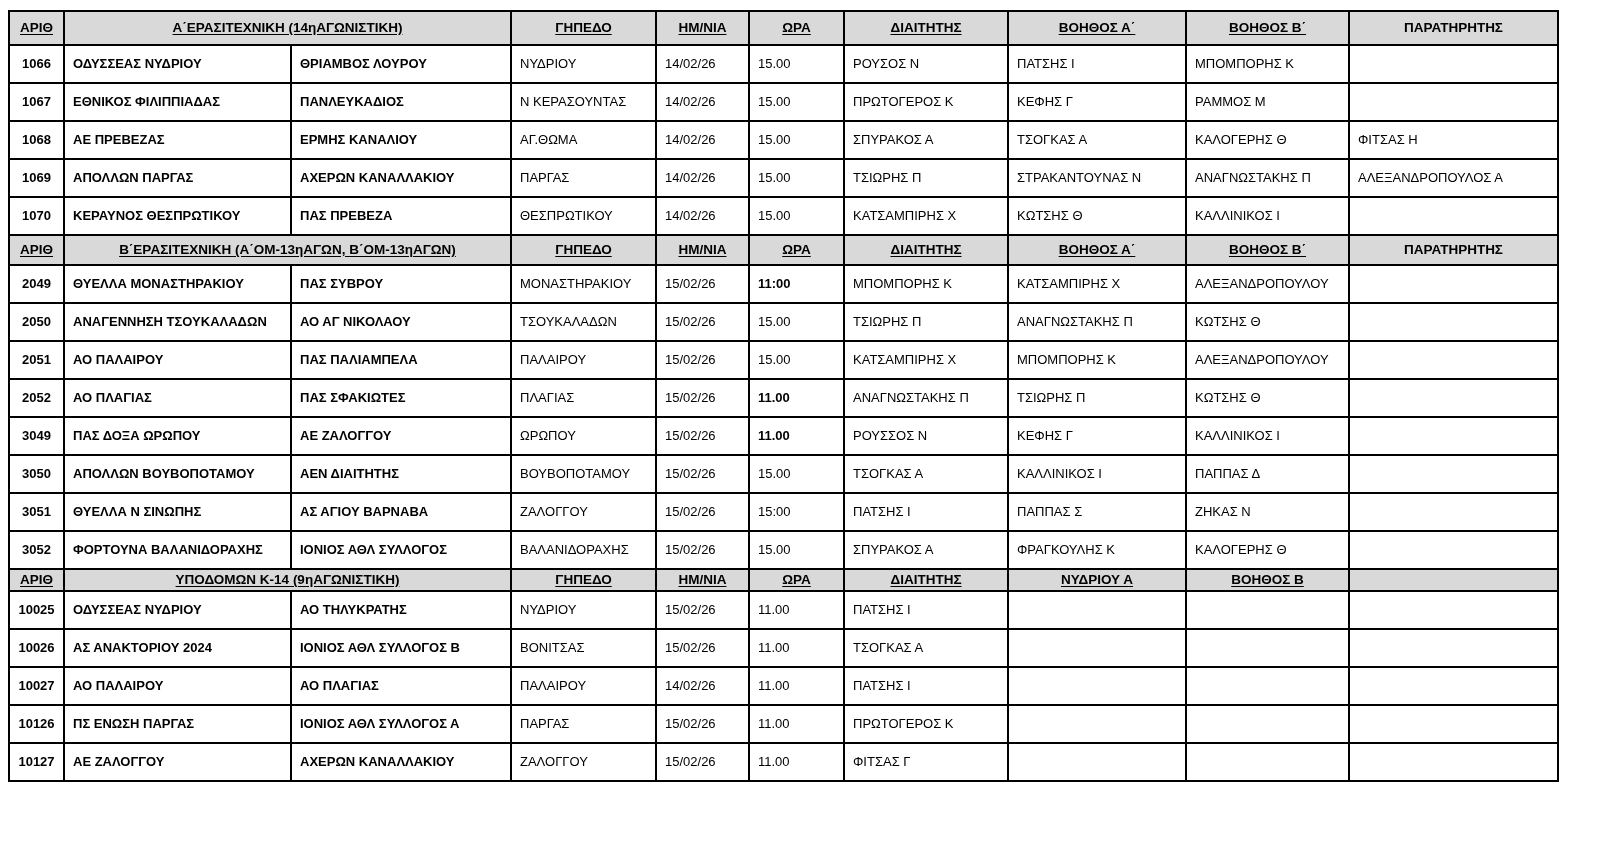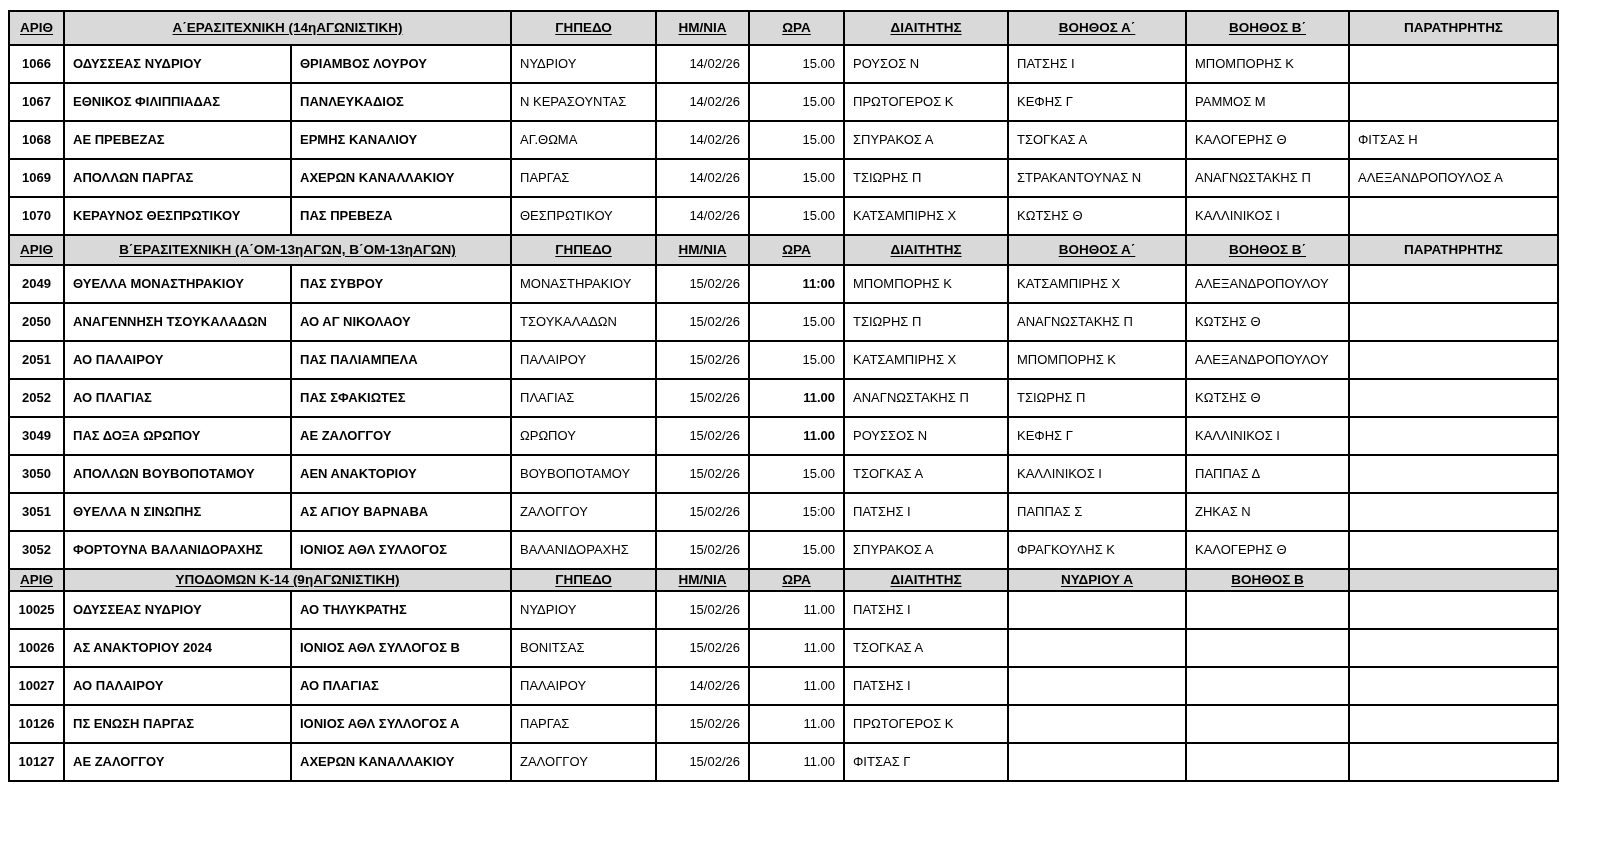--- a/index.html
+++ b/index.html
@@ -41,21 +41,21 @@
   tr.sh1 th { height: 34px; }
   tr.sh2 th { height: 30px; }
   tr.sh3 th { height: 22px; }
   th.u { text-decoration: underline; text-underline-offset: 2px; }
   th.blue { background: var(--accent-bg); }
   
   tr.data-row td { height: 38px; background: #ffffff; }
   td.num  { font-weight: bold; text-align: center; }
   td.team { font-weight: bold; text-align: left; }
   td.venue, td.official { text-align: left; font-weight: normal; }
-  td.date, td.time { text-align: right; font-weight: normal; }
+  td.date, td.time { text-align: left; font-weight: normal; }
   td.tbold { font-weight: bold; border-radius: 7px; }
   
   td.filler, th.filler {
     border: none;
     background: #ffffff;
   }
 </style>
 </head>
 <body>
 
@@ -216,21 +216,21 @@
     <td class="date">15/02/26</td>
     <td class="time tbold">11.00</td>
     <td class="official">ΡΟΥΣΣΟΣ Ν</td>
     <td class="official">ΚΕΦΗΣ Γ</td>
     <td class="official">ΚΑΛΛΙΝΙΚΟΣ Ι</td>
     <td class="official"></td>
   </tr>
         <tr class="data-row">
     <td class="num">3050</td>
     <td class="team">ΑΠΟΛΛΩΝ ΒΟΥΒΟΠΟΤΑΜΟΥ</td>
-    <td class="team">ΑΕΝ ΑΝΑΚΤΟΡΙΟΥ</td>
+    <td class="team">ΑΕΝ ΔΙΑΙΤΗΤΗΣ</td>
     <td class="venue">ΒΟΥΒΟΠΟΤΑΜΟΥ</td>
     <td class="date">15/02/26</td>
     <td class="time">15.00</td>
     <td class="official">ΤΣΟΓΚΑΣ Α</td>
     <td class="official">ΚΑΛΛΙΝΙΚΟΣ Ι</td>
     <td class="official">ΠΑΠΠΑΣ Δ</td>
     <td class="official"></td>
   </tr>
         <tr class="data-row">
     <td class="num">3051</td>

